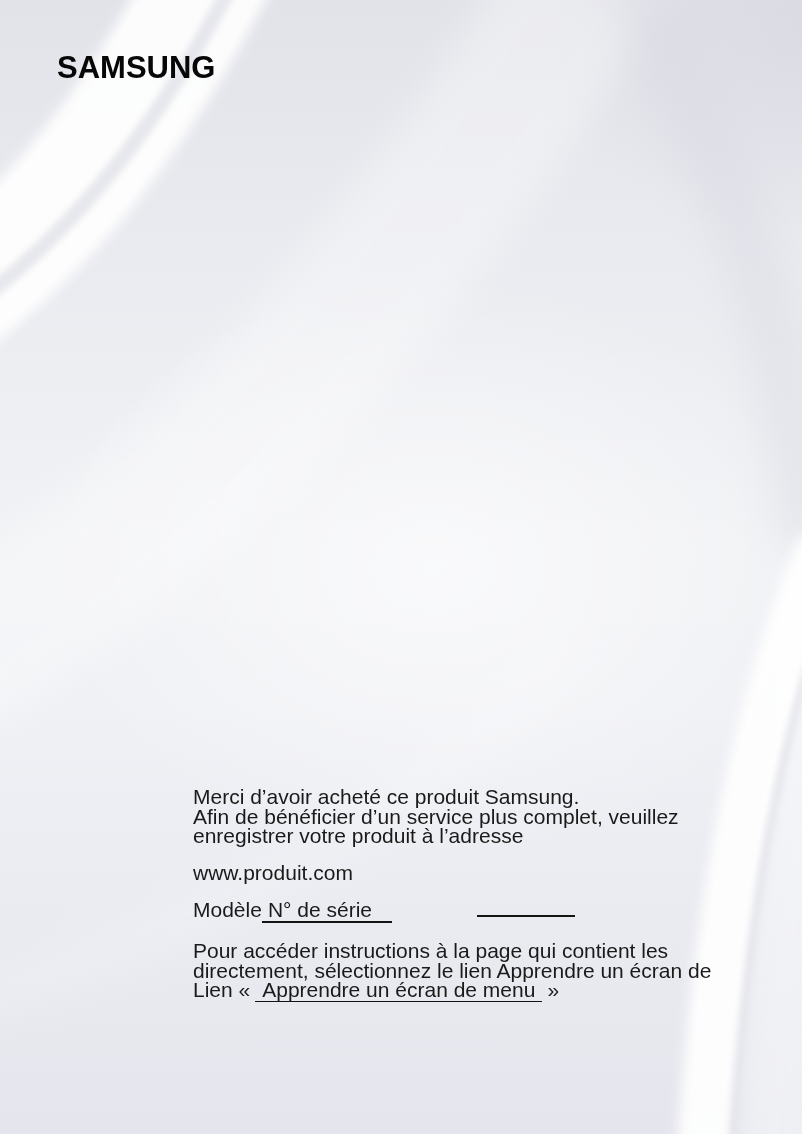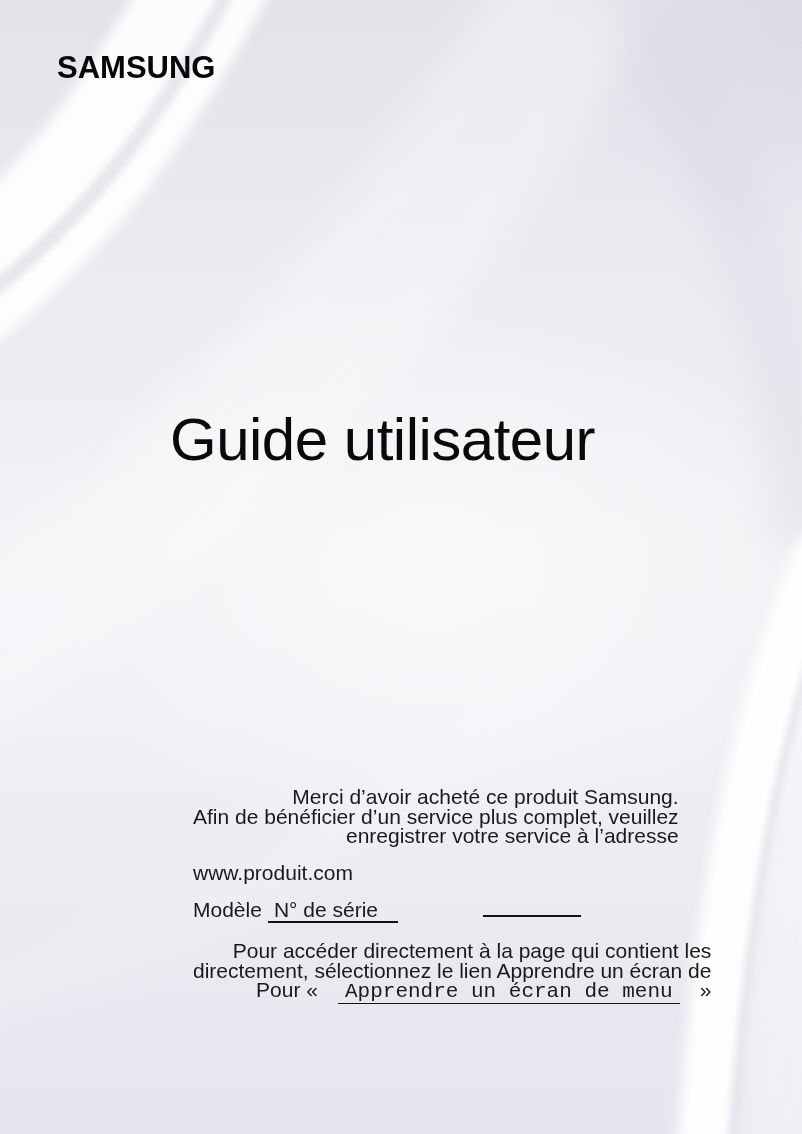--- a/index.html
+++ b/index.html
@@ -34,21 +34,20 @@
   }
   .bg-svg {
     position: absolute;
     left: 0; top: 0;
     width: 802px; height: 1134px;
     pointer-events: none;
   }
   .content {
     position: absolute;
     inset: 0;
-    text-align: right;
   }
   .logo {
     position: absolute;
     left: 57px;
     top: 51px;
     font-size: 31px;
     line-height: 1;
     font-weight: 700;
     letter-spacing: 0px;
     color: #070707;
@@ -76,38 +75,37 @@
     left: 193px;
   }
   .block-intro   { top: 787px; }
   .block-site    { top: 863px; }
   .block-model   { top: 900px; }
   .block-access  { top: 941px; }
   .serial-underline {
     display: inline-block;
     border-bottom: 2px solid #141414;
     padding: 0 20px 1px 6px;
-    margin-left: 6px;
+    margin-left: 0;
   }
   .serial-blank {
     display: inline-block;
     width: 98px;
     border-bottom: 2px solid #141414;
     margin-left: 85px;
     height: 14px;
     vertical-align: baseline;
   }
   .menu-link {
     display: inline-block;
     border-bottom: 1.5px solid #141414;
     padding: 0 7px 1px 7px;
-    margin: 0 20px;
+    margin: 0 5px;
     color: #1a1a1a;
     cursor: pointer;
-    font-family: Liberation Mono, monospace;
   }
 </style>
 </head>
 <body>
 
 <div class="page">
 
   <svg class="bg-svg" viewBox="0 0 802 1134" aria-hidden="true">
     <defs>
       <filter id="blurSoft" x="-50%" y="-50%" width="200%" height="200%">
@@ -137,40 +135,39 @@
       <path d="M 820 558 C 755 720 720 900 702 1180" stroke="#ffffff" stroke-width="54" opacity="0.92" filter="url(#blurSoft)"></path>
 
       <path d="M 837 580 C 776 745 746 925 731 1180" stroke="#dfe0e7" stroke-width="9" opacity="0.70" filter="url(#blurThin)"></path>
     </g>
   </svg>
 
   <div class="content">
 
     <div class="logo">SAMSUNG</div>
 
-    <div class="doc-title">Guide utilisateur</div>
 
     <div class="block block-intro">
       <div class="textline">Merci d’avoir acheté ce produit Samsung.</div>
       <div class="textline">Afin de bénéficier d’un service plus complet, veuillez</div>
-      <div class="textline">enregistrer votre service à l’adresse</div>
+      <div class="textline">enregistrer votre produit à l’adresse</div>
     </div>
 
     <div class="block block-site">
       <div class="textline">www.produit.com</div>
     </div>
 
     <div class="block block-model">
       <div class="textline">
         <span>Modèle</span><span class="serial-underline">N° de série</span><span class="serial-blank"></span>
       </div>
     </div>
 
     <div class="block block-access">
-      <div class="textline">Pour accéder directement à la page qui contient les</div>
+      <div class="textline">Pour accéder instructions à la page qui contient les</div>
       <div class="textline">directement, sélectionnez le lien Apprendre un écran de</div>
       <div class="textline">
-        <span>Pour «</span><span class="menu-link">Apprendre un écran de menu</span><span>»</span>
+        <span>Lien «</span><span class="menu-link">Apprendre un écran de menu</span><span>»</span>
       </div>
     </div>
 
   </div>
 </div>
 
 </body></html>

